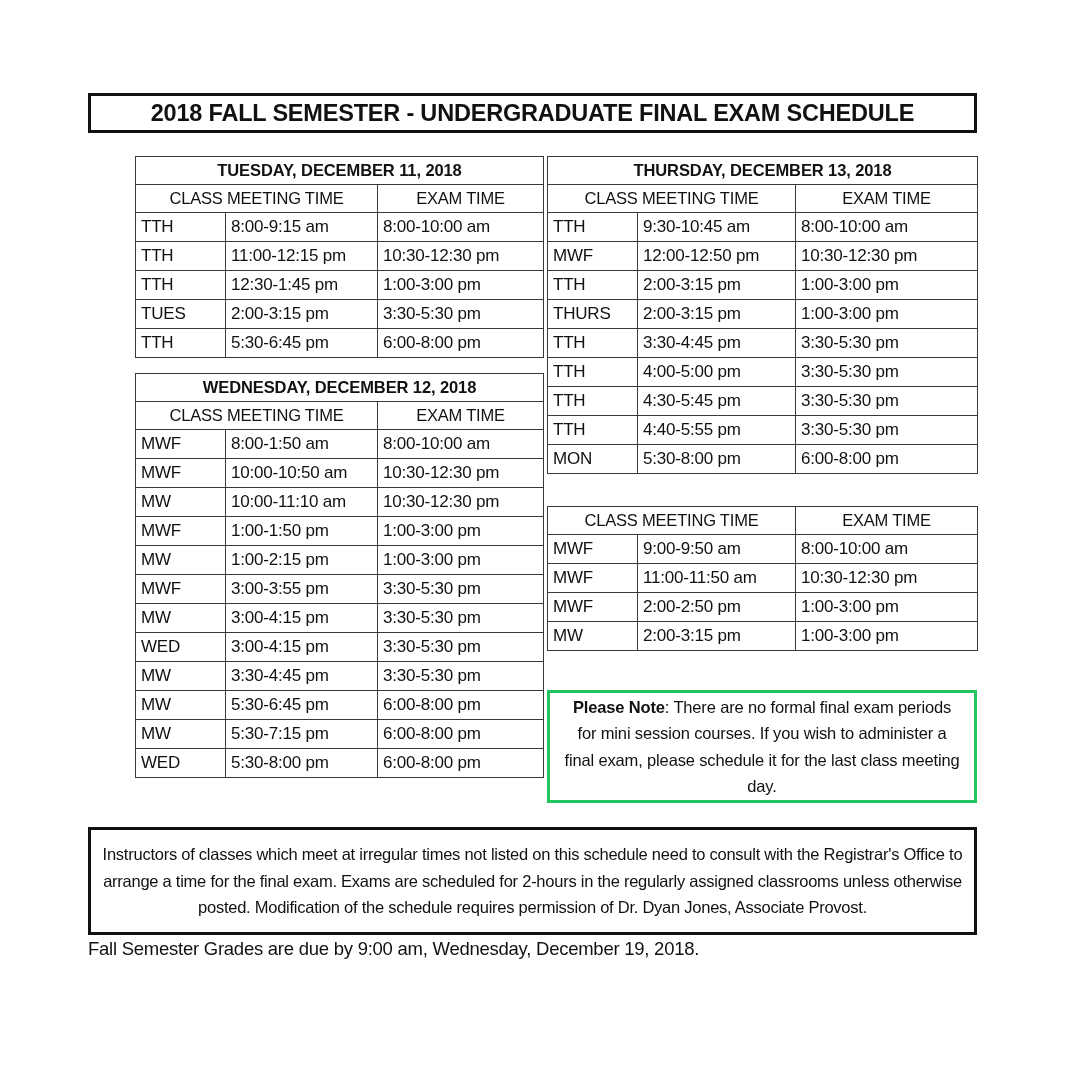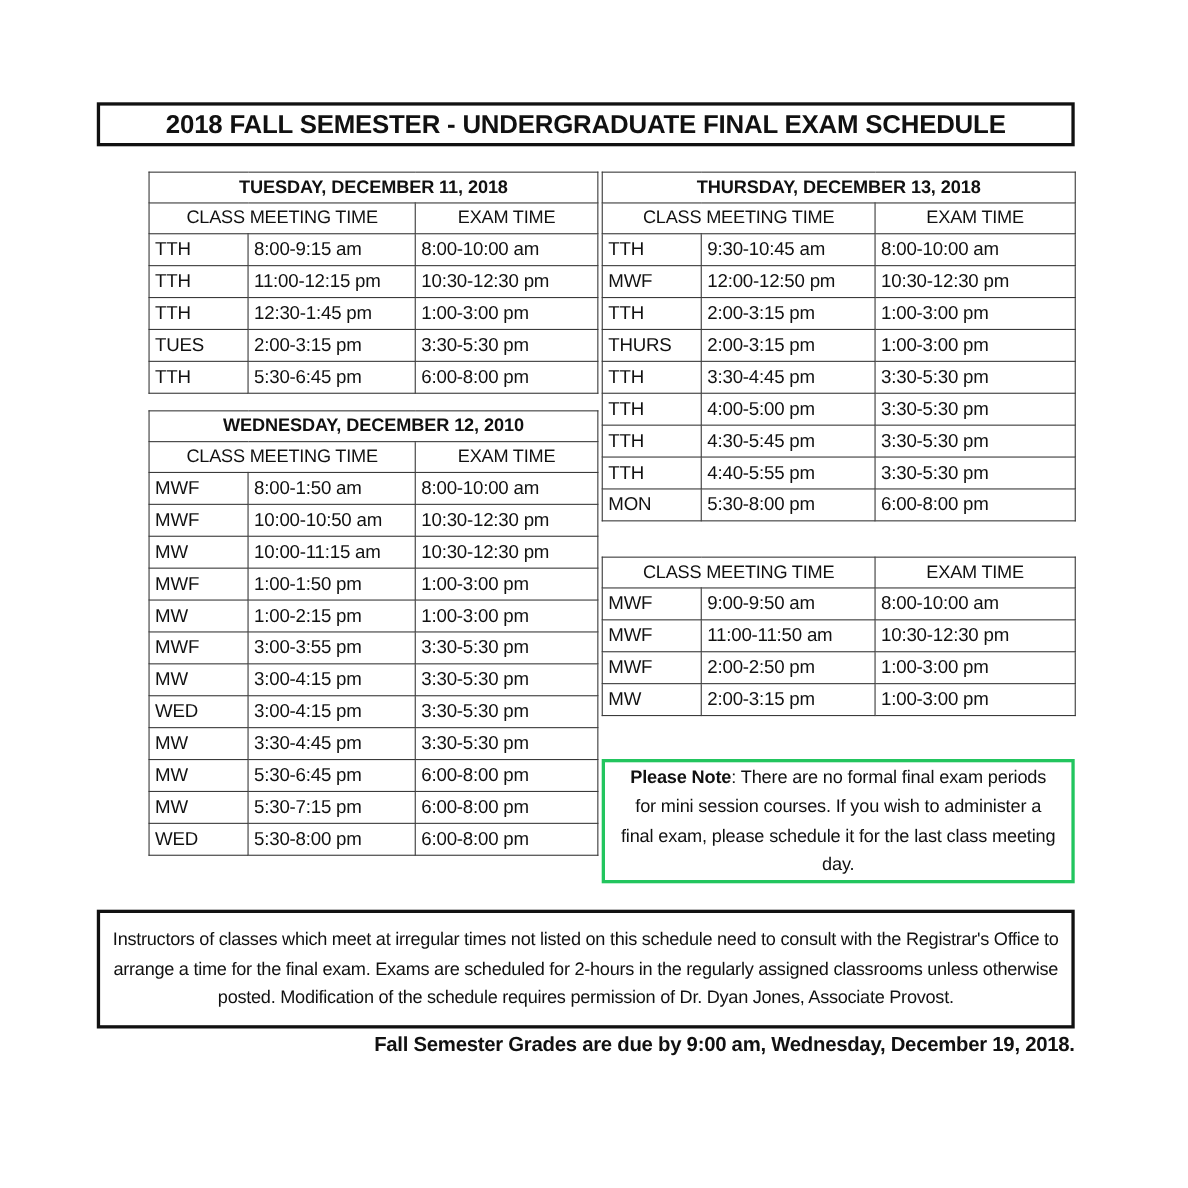--- a/index.html
+++ b/index.html
@@ -137,23 +137,23 @@
     text-align: center;
     letter-spacing: -0.25px;
   }
 
   
   .grades-line {
     position: absolute;
     left: 88px;
     top: 938px;
     width: 889px;
-    text-align: right;
+    text-align: left;
     font-size: 18.5px;
-    font-weight: bold;
+    font-weight: normal;
     letter-spacing: -0.25px;
   }
 </style>
 </head>
 <body>
 
 <div class="page">
 
   <div class="title-box">
     <span class="title-text">2018 FALL SEMESTER - UNDERGRADUATE FINAL EXAM SCHEDULE</span>
@@ -204,41 +204,41 @@
   </table>
 
   <table class="sched left-tbl" id="tbl-wednesday">
     <colgroup>
         <col class="c-day">
         <col class="c-time">
         <col class="c-exam">
       </colgroup>
     <thead>
       <tr>
-        <th class="day-title" colspan="3">WEDNESDAY, DECEMBER 12, 2010</th>
+        <th class="day-title" colspan="3">WEDNESDAY, DECEMBER 12, 2018</th>
       </tr>
       <tr>
         <th class="col-head" colspan="2">CLASS MEETING TIME</th>
         <th class="col-head">EXAM TIME</th>
       </tr>
     </thead>
     <tbody>
         <tr>
           <td class="cell">MWF</td>
           <td class="cell">8:00-1:50 am</td>
           <td class="cell">8:00-10:00 am</td>
         </tr>
         <tr>
           <td class="cell">MWF</td>
           <td class="cell">10:00-10:50 am</td>
           <td class="cell">10:30-12:30 pm</td>
         </tr>
         <tr>
           <td class="cell">MW</td>
-          <td class="cell">10:00-11:15 am</td>
+          <td class="cell">10:00-11:10 am</td>
           <td class="cell">10:30-12:30 pm</td>
         </tr>
         <tr>
           <td class="cell">MWF</td>
           <td class="cell">1:00-1:50 pm</td>
           <td class="cell">1:00-3:00 pm</td>
         </tr>
         <tr>
           <td class="cell">MW</td>
           <td class="cell">1:00-2:15 pm</td>

